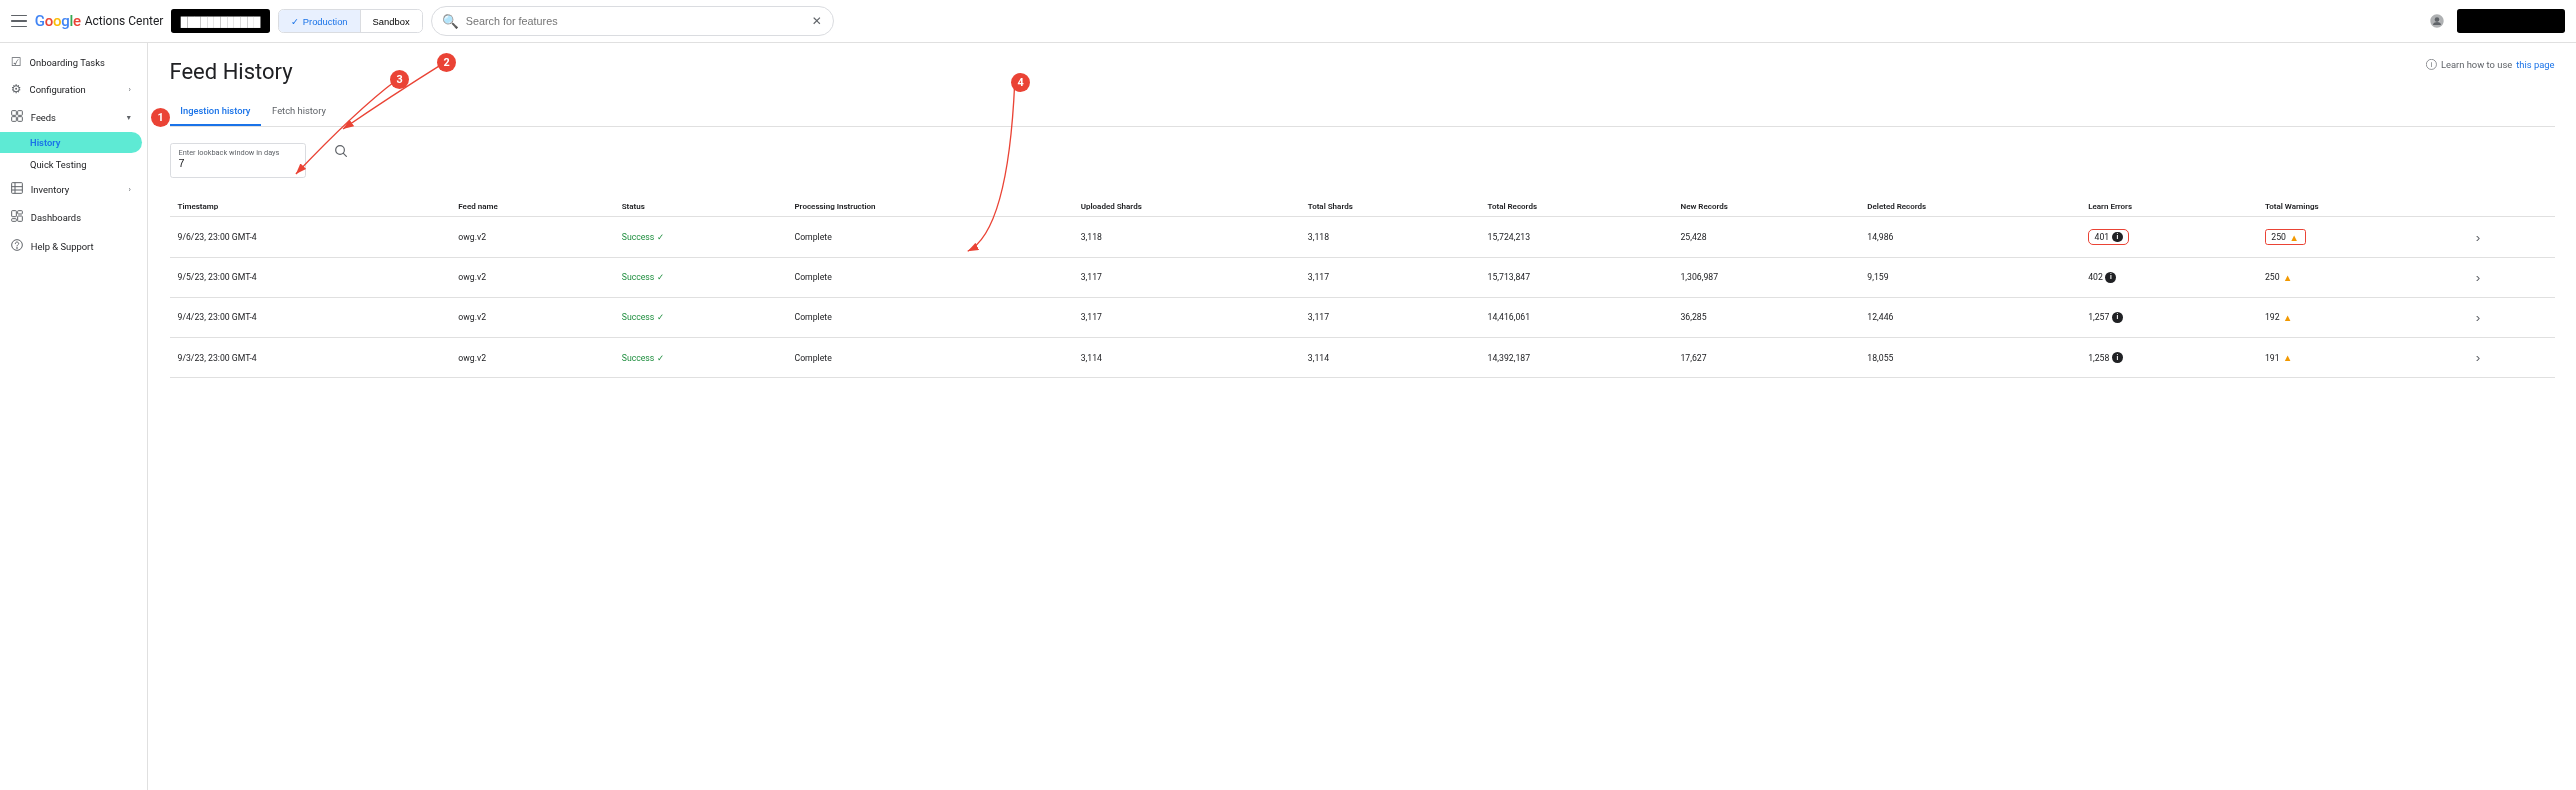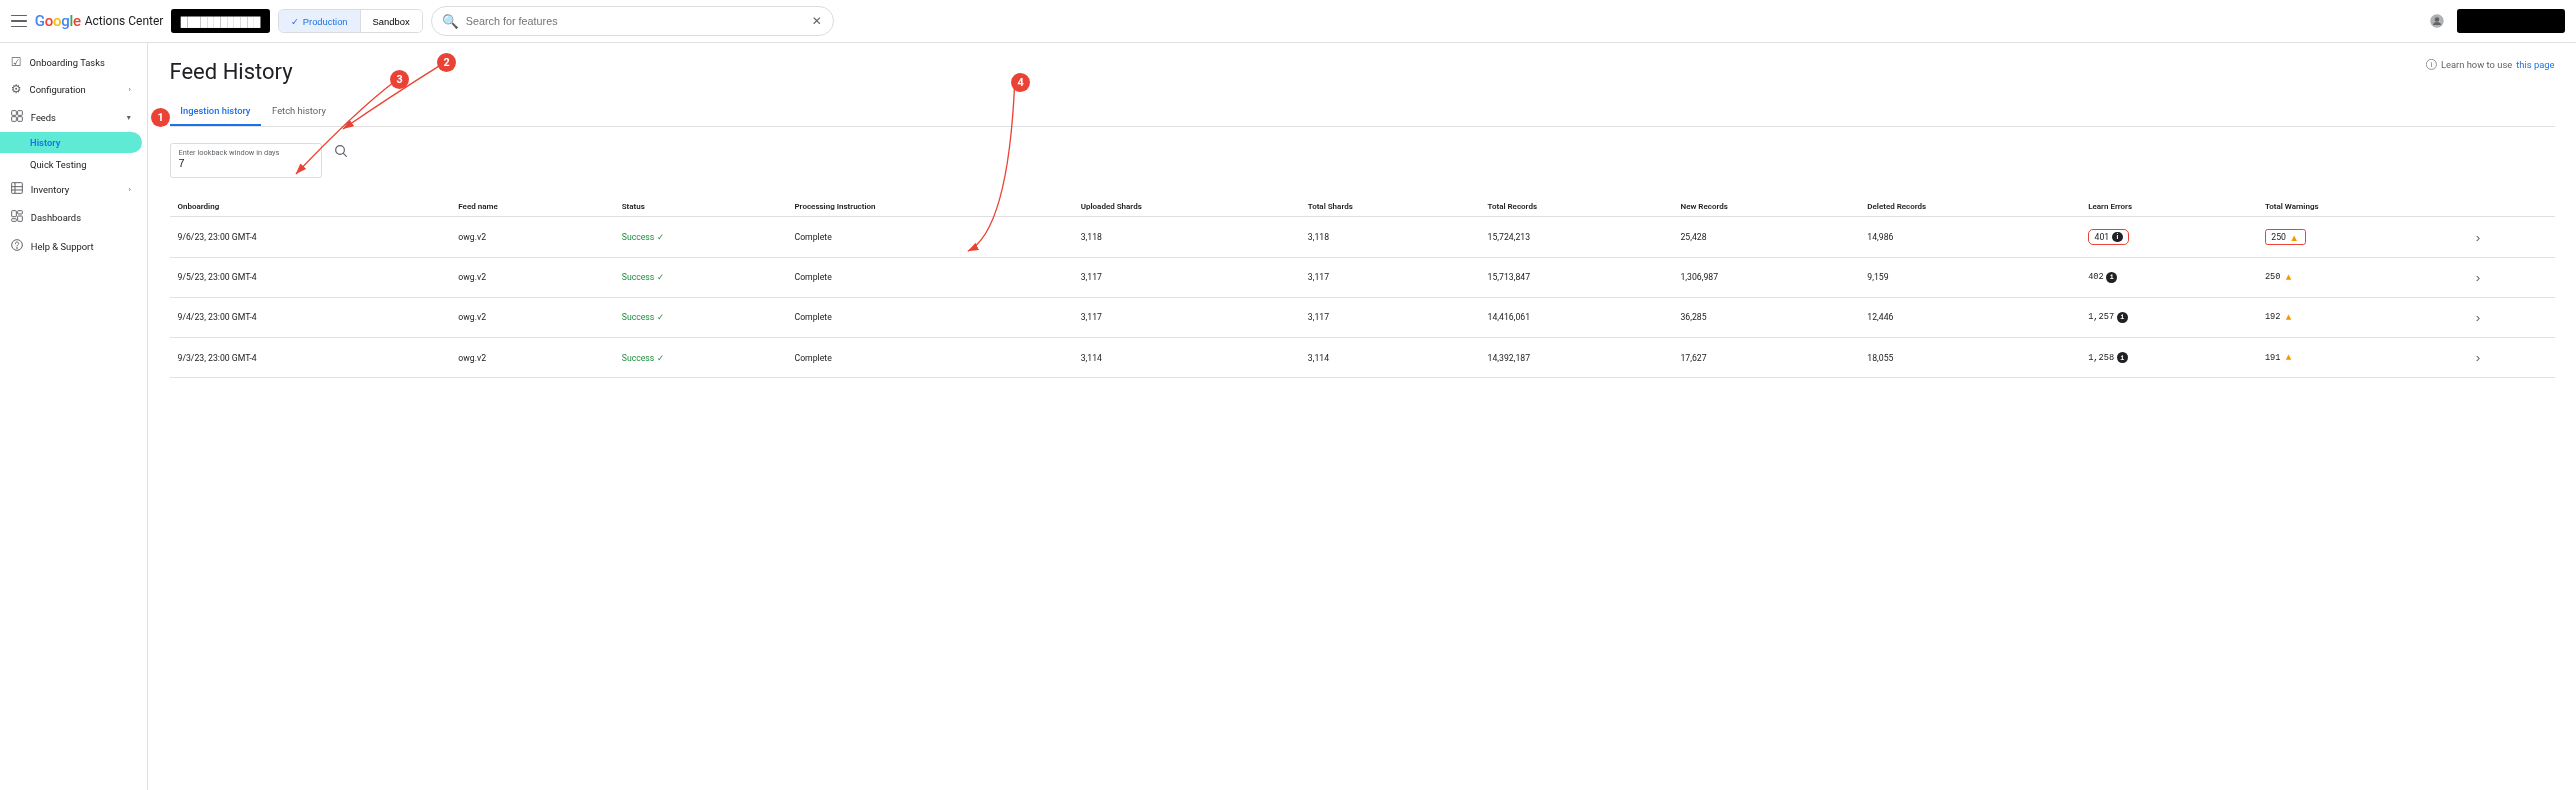--- a/index.html
+++ b/index.html
@@ -83,21 +83,21 @@
     .tab-item {
       padding: 8px 10.8px; font-size: 9.4px; cursor: pointer; color: #5f6368;
       border-bottom: 2px solid transparent; margin-bottom: -0.7px;
     }
     .tab-item.active { color: #1a73e8; border-bottom-color: #1a73e8; font-weight: 500; }
 
     
     .lookback-container { position: relative; margin-bottom: 19px; }
     .lookback-field {
       display: flex; align-items: flex-start; border: 0.7px solid #dadce0;
-      border-radius: 2.7px; width: 152px; height: 35px; position: relative;
+      border-radius: 2.7px; width: 136px; height: 35px; position: relative;
     }
     .lookback-field input {
       border: none; outline: none; font-size: 10.8px; padding: 10.8px 8px 4px 8px;
       flex: 1; background: transparent; color: #202124;
     }
     .lookback-label {
       position: absolute; top: 4px; left: 8px; font-size: 7.4px; color: #5f6368;
     }
     .search-btn { background: none; border: none; cursor: pointer; padding: 0 8px; color: #5f6368; font-size: 12px; }
 
@@ -106,21 +106,21 @@
     .data-table th {
       text-align: left; font-size: 8px; font-weight: 600; color: #202124;
       padding: 5.4px 8px; border-bottom: 1.3px solid #e0e0e0; white-space: nowrap; vertical-align: bottom;
     }
     .data-table td {
       padding: 9.4px 8px; border-bottom: 0.7px solid #e0e0e0; font-size: 8.7px;
       color: #202124; vertical-align: middle;
     }
     .status-success { color: #1e8e3e; display: flex; align-items: center; gap: 2.7px; font-size: 8.7px; }
     .check-green { color: #1e8e3e; }
-    .error-cell { display: flex; align-items: center; gap: 2.7px; font-family: Liberation Mono, monospace; }
+    .error-cell { display: flex; align-items: center; gap: 2.7px; }
     .info-icon { display: inline-flex; align-items: center; justify-content: center; width: 10.8px; height: 10.8px; border-radius: 50%; background: #202124; color: #fff; font-size: 6.7px; font-weight: bold; }
     .warn-icon { display: inline-flex; align-items: center; justify-content: center; width: 10.8px; height: 10.8px; color: #f29900; font-size: 9.4px; }
     .arrow-btn { background: none; border: none; cursor: pointer; color: #5f6368; font-size: 13.4px; padding: 2.7px 5.4px; }
     .highlighted-row td:nth-child(11),
     .highlighted-row td:nth-child(12) {
       
     }
     .error-box { border: 1.3px solid #ea4335; border-radius: 5px; padding: 1.3px 5.4px; display: inline-flex; align-items: center; gap: 2.7px; }
     .warn-box { border: 1.3px solid #ea4335; border-radius: 2.7px; padding: 1.3px 5.4px; display: inline-flex; align-items: center; gap: 2.7px; }
 
@@ -295,21 +295,21 @@
             <circle cx="9" cy="9" r="6.5" stroke="#5f6368" stroke-width="1.8"></circle>
             <line x1="14" y1="14" x2="18.5" y2="18.5" stroke="#5f6368" stroke-width="1.8" stroke-linecap="round"></line>
           </svg>
         </button>
       </div>
     </div>
 
     <table class="data-table">
       <thead>
         <tr>
-          <th>Onboarding</th>
+          <th>Timestamp</th>
           <th>Feed name</th>
           <th>Status</th>
           <th>Processing Instruction</th>
           <th>Uploaded Shards</th>
           <th>Total Shards</th>
           <th>Total Records</th>
           <th>New Records</th>
           <th>Deleted Records</th>
           <th>Learn Errors</th>
           <th>Total Warnings</th>

